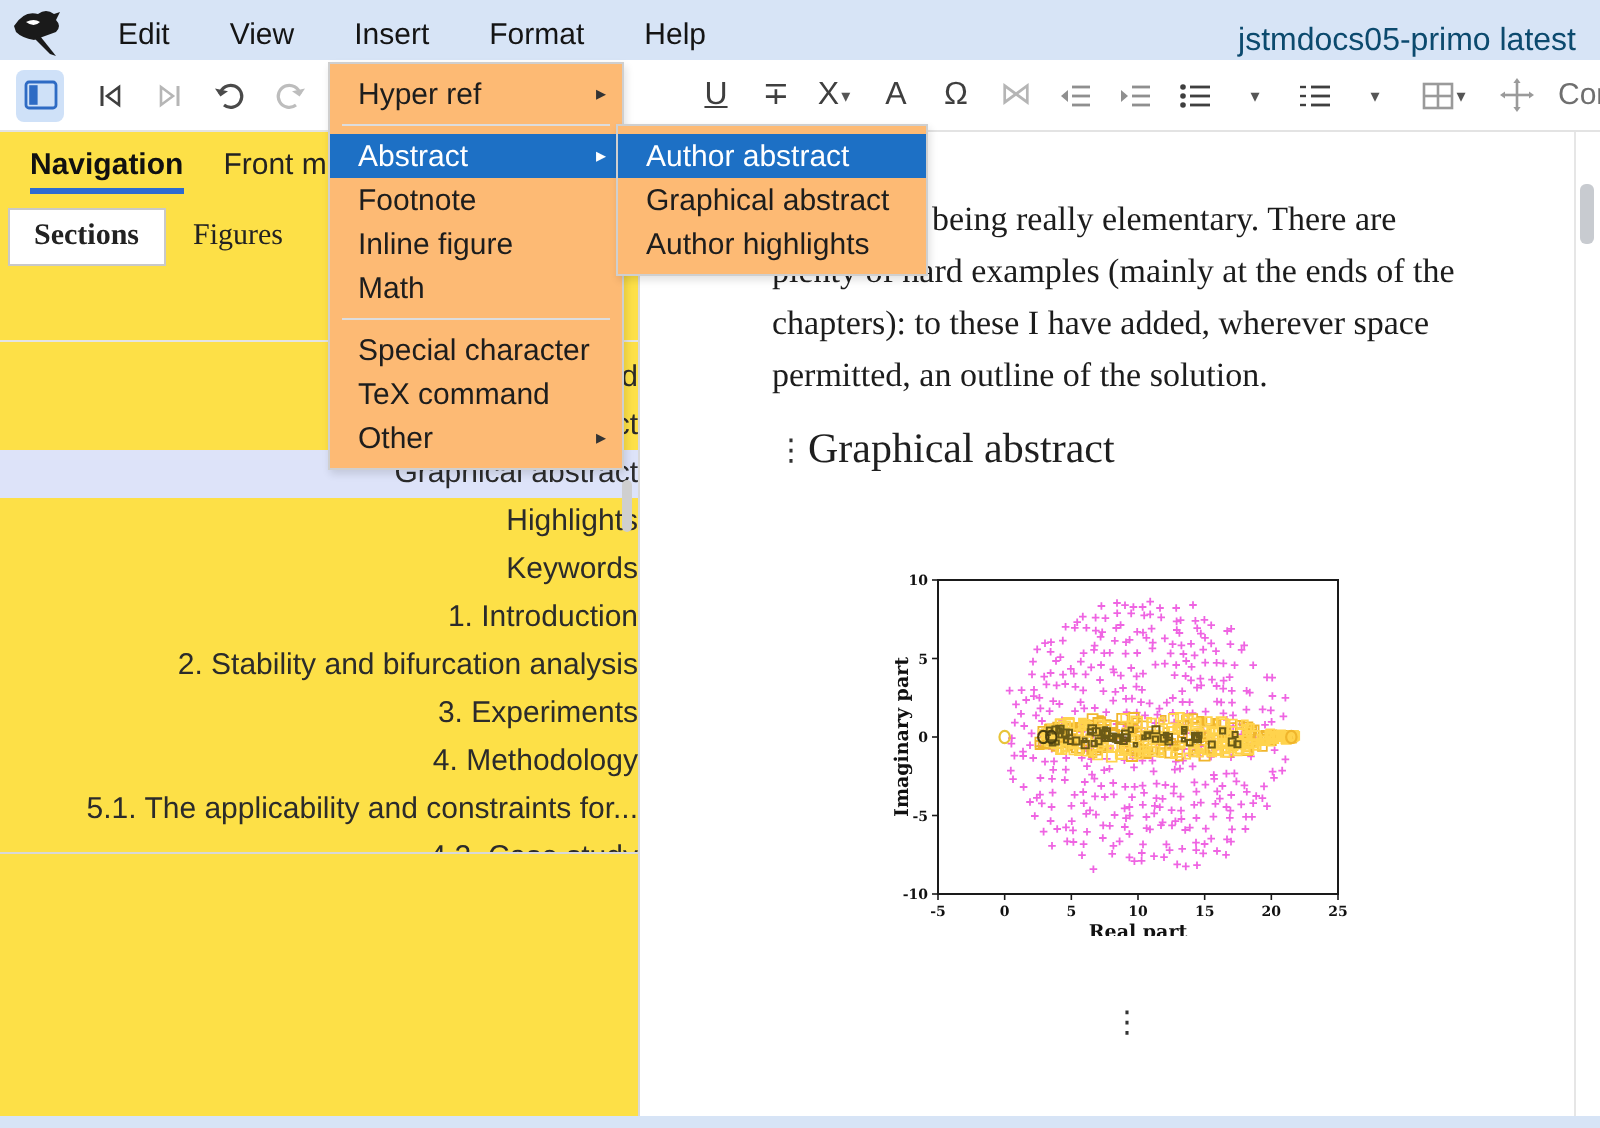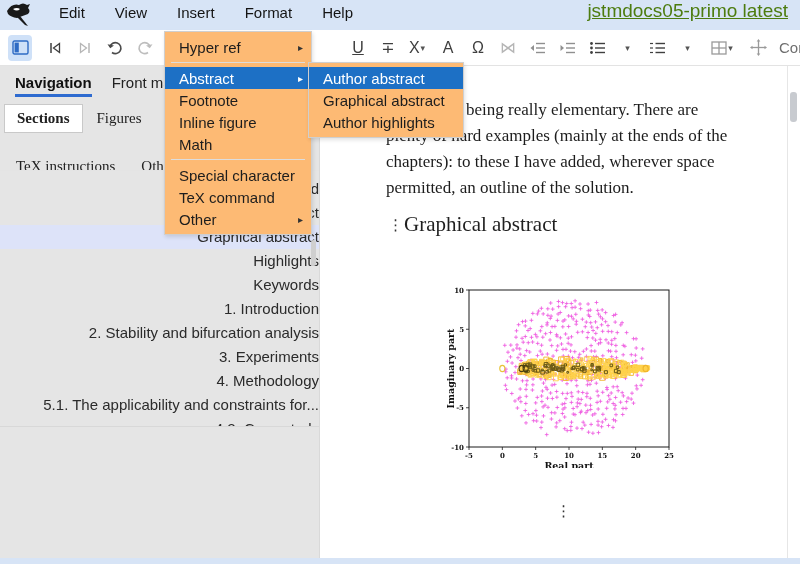--- a/index.html
+++ b/index.html
@@ -1,39 +1,39 @@
 <!DOCTYPE html>
 <html><head>
 <meta charset="utf-8">
 <style>
   html,body{margin:0;padding:0;background:#fff;}
   .stage{position:relative;width:800px;height:564px;overflow:hidden;
          font-family:"Liberation Sans",sans-serif;background:#fff;}
 
   
   .menubar{position:absolute;left:0;top:0;width:800px;height:30px;background:#d7e4f6;
-           display:flex;align-items:flex-start;}
+           display:flex;align-items:flex-end;}
   .logo{width:44px;height:28px;display:flex;align-items:center;justify-content:center;}
   .menu-item{font-size:15px;color:#141414;padding:4px 15px;cursor:default;}
-  .win-title{margin-left:auto;margin-right:12px;font-size:19px;color:#4d7c0f;text-decoration:underline;}
+  .win-title{margin-left:auto;margin-right:12px;font-size:16px;color:#0c4a6e;}
 
   
   .toolbar{position:absolute;left:0;top:30px;width:800px;height:35px;background:#fff;
            border-bottom:1px solid #e3e3e3;display:flex;align-items:center;}
   .tbtn{height:26px;min-width:24px;display:flex;align-items:center;justify-content:center;
         margin:0 3px;border-radius:4px;color:#3f3f3f;font-size:15px;}
   .tbtn.active{background:#cfe1f8;}
   .tbtn.dim{color:#b5b5b5;}
   .tglyph{font-size:16px;line-height:1;}
   .caret{font-size:9px;color:#555;margin:0 2px 0 1px;}
   .u-g{text-decoration:underline;}
   .comment-label{color:#6f6f6f;font-size:15px;margin-left:6px;white-space:nowrap;}
 
   
-  .sidebar{position:absolute;left:0;top:66px;width:320px;height:492px;background:#e5e5e5;
+  .sidebar{position:absolute;left:0;top:66px;width:320px;height:492px;background:#fde047;
            border-right:1px solid #d9d9d9;box-sizing:border-box;}
   .ptabs{display:flex;align-items:flex-end;height:30px;padding-left:5px;}
   .ptab{font-size:15px;color:#222;padding:3px 10px 5px 10px;}
   .ptab.active{font-weight:bold;color:#111;}
   .ptab.active .tlbl{border-bottom:3px solid #2e6bd0;padding-bottom:3px;}
   .stabs{display:flex;flex-wrap:wrap;align-items:center;margin:8px 0 0 4px;width:312px;
          row-gap:20px;font-family:Liberation Serif, serif;}
   .stab{font-size:15px;color:#222;padding:5px 12px;margin-right:2px;}
   .stab.active{font-weight:bold;border:1px solid #c9c9c9;background:#fff;}
   .seclist{position:absolute;left:0;top:104px;width:319px;height:257px;overflow:hidden;
@@ -214,21 +214,20 @@
         <span class="tlbl">Navigation</span>
       </div>
       <div class="ptab">
         <span class="tlbl">Front matter</span>
       </div>
     </div>
     <div class="stabs">
       <div class="stab active">Sections</div>
       <div class="stab">Figures</div>
       <div class="stab">Tables</div>
-      <div class="stab">TeX instructions</div>
       <div class="stab">Others</div>
     </div>
     <div class="seclist">
       <div class="secitem">Head</div>
       <div class="secitem">Abstract</div>
       <div class="secitem selected">Graphical abstract</div>
       <div class="secitem">Highlights</div>
       <div class="secitem">Keywords</div>
       <div class="secitem">1. Introduction</div>
       <div class="secitem">2. Stability and bifurcation analysis</div>

